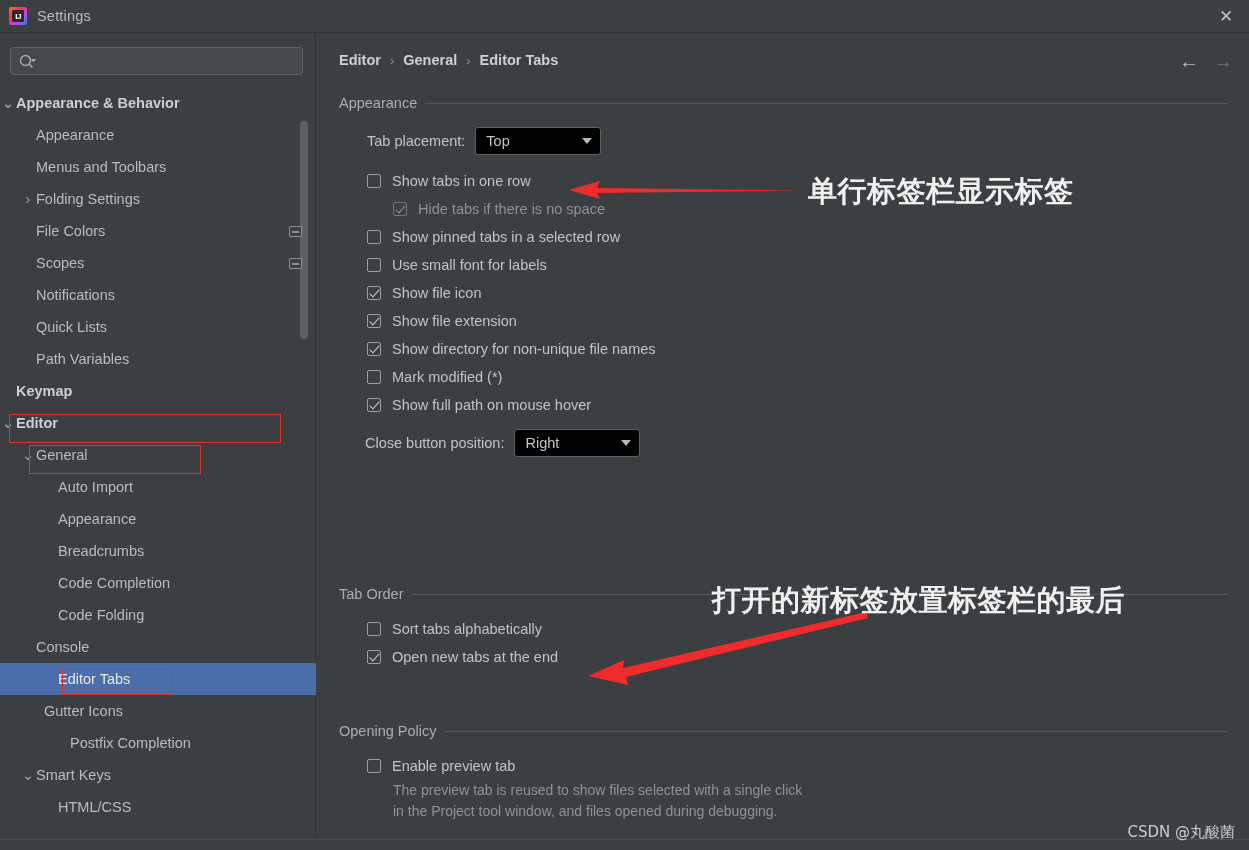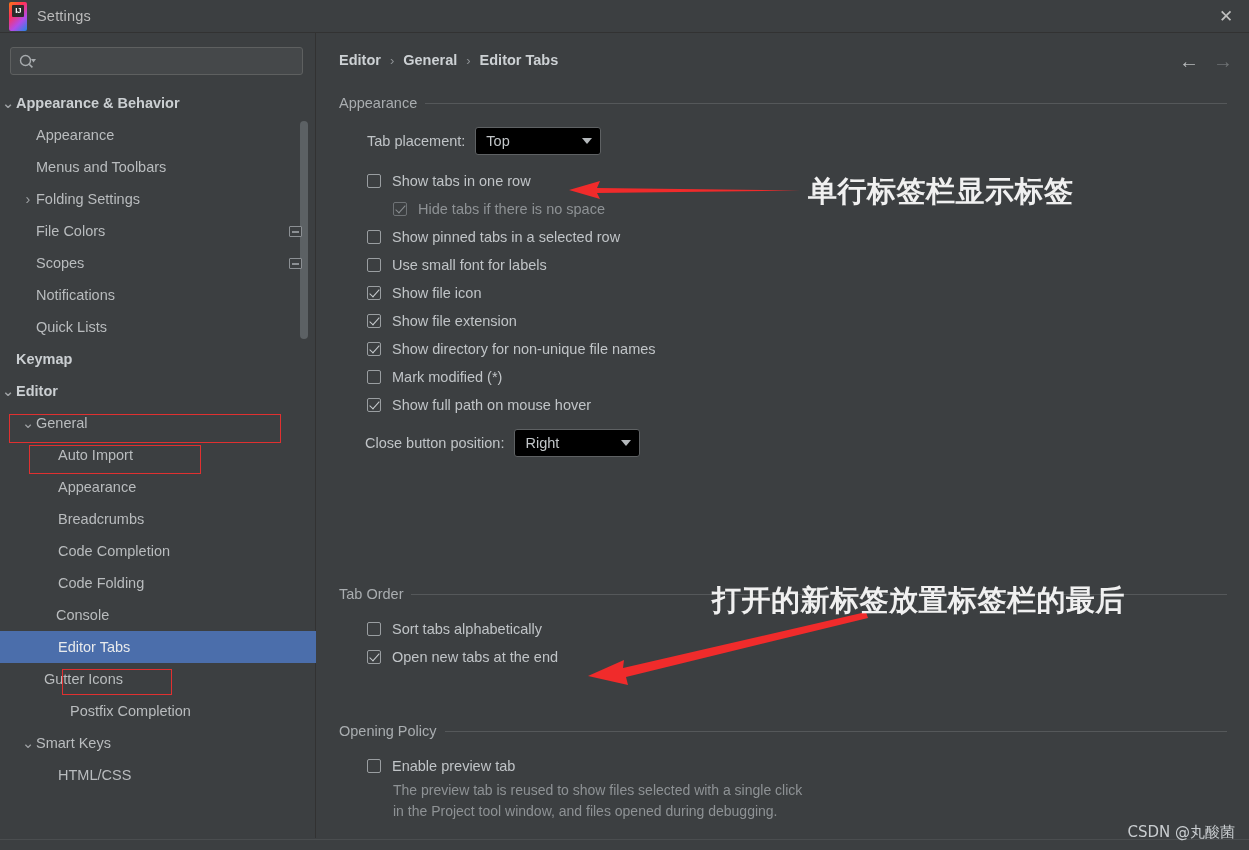--- a/index.html
+++ b/index.html
@@ -17,21 +17,21 @@
 
   
   .titlebar {
     position: absolute; left: 0; top: 0;
     width: 1249px; height: 33px;
     background: #3C3F41;
     border-bottom: 1px solid #323232;
     display: flex; align-items: center;
   }
   .logo {
-    width: 18px; height: 29px; margin-left: 9px; margin-right: 10px;
+    width: 18px; height: 18px; margin-left: 9px; margin-right: 10px;
     position: relative; flex: none;
     border-radius: 2px; overflow: hidden;
     background: linear-gradient(135deg, #F97A12 0%, #FE315D 34%, #B24BEA 67%, #1E88E5 100%);
   }
   .logo::after {
     content: ""; position: absolute; left: 3px; top: 3px;
     width: 12px; height: 12px; background: #2B2B2B; border-radius: 1px;
   }
   .logo-ij {
     position: absolute; left: 0; top: 0; width: 18px; height: 18px;
@@ -268,20 +268,24 @@
           <span class="tree-badge"></span>
         </div>
         <div class="tree-row" style="padding-left: 20px;">
           <span class="twisty"></span>
           <span class="tree-label">Notifications</span>
         </div>
         <div class="tree-row" style="padding-left: 20px;">
           <span class="twisty"></span>
           <span class="tree-label">Quick Lists</span>
         </div>
+        <div class="tree-row" style="padding-left: 20px;">
+          <span class="twisty"></span>
+          <span class="tree-label">Path Variables</span>
+        </div>
         <div class="tree-row bold">
           <span class="twisty"></span>
           <span class="tree-label">Keymap</span>
         </div>
         <div class="tree-row bold">
           <span class="twisty">⌄</span>
           <span class="tree-label">Editor</span>
         </div>
         <div class="tree-row" style="padding-left: 20px;">
           <span class="twisty">⌄</span>
@@ -300,21 +304,21 @@
           <span class="tree-label">Breadcrumbs</span>
         </div>
         <div class="tree-row" style="padding-left: 42px;">
           <span class="twisty"></span>
           <span class="tree-label">Code Completion</span>
         </div>
         <div class="tree-row" style="padding-left: 42px;">
           <span class="twisty"></span>
           <span class="tree-label">Code Folding</span>
         </div>
-        <div class="tree-row" style="padding-left: 40px;">
+        <div class="tree-row" style="padding-left: 20px;">
           <span class="twisty"></span>
           <span class="tree-label">Console</span>
         </div>
         <div class="tree-row selected" style="padding-left: 42px;">
           <span class="twisty"></span>
           <span class="tree-label">Editor Tabs</span>
         </div>
         <div class="tree-row" style="padding-left: 28px;">
           <span class="twisty"></span>
           <span class="tree-label">Gutter Icons</span>

